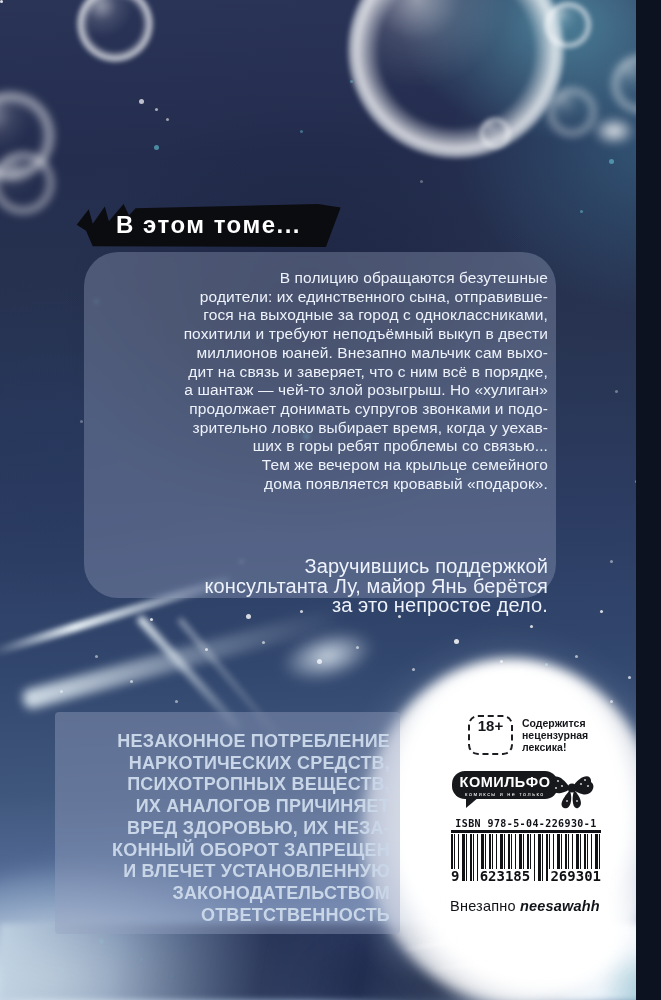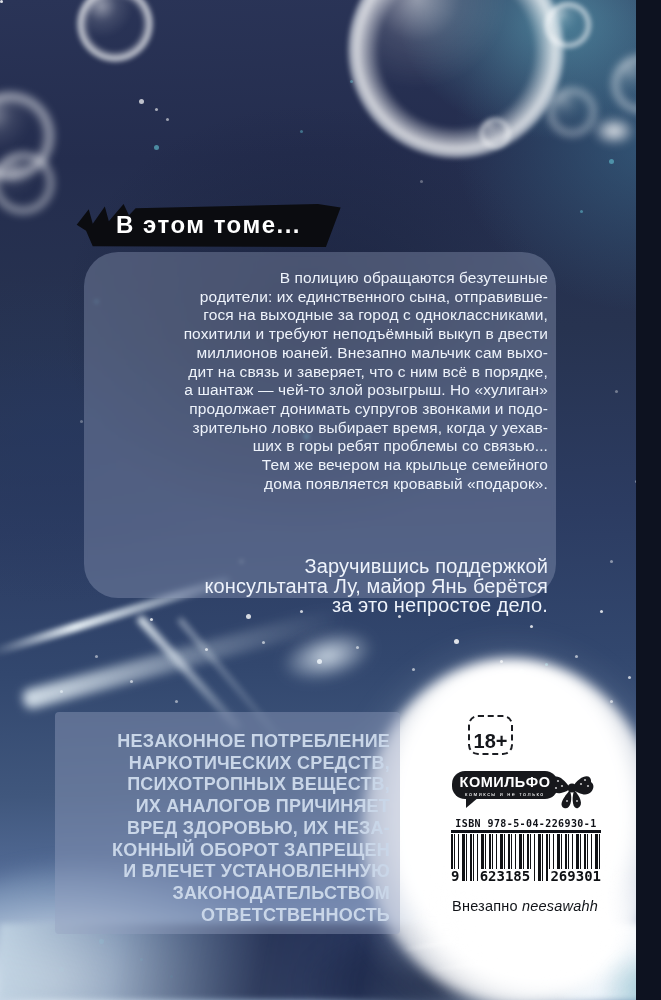--- a/index.html
+++ b/index.html
@@ -80,22 +80,22 @@
     color:#eef3fb;font-size:20px;line-height:19.5px;letter-spacing:.1px;margin-top:39px;
   }
   .warning-text{
     position:absolute;left:10px;top:19px;width:325px;
     color:#c9d6e8;font-weight:bold;font-size:18px;line-height:21.7px;letter-spacing:.2px;
   }
   
   .age-badge{
     position:absolute;left:468px;top:715px;width:41px;height:36px;
     border:2.5px dashed #1b1d22;border-radius:10px;
-    color:#15171c;font-weight:bold;font-size:20px;
-    display:flex;align-items:flex-end;justify-content:center;
+    color:#15171c;font-weight:bold;font-size:15px;
+    display:flex;align-items:flex-start;justify-content:center;
   }
   .age-note{
     position:absolute;left:522px;top:717px;width:90px;
     color:#15171b;font-weight:bold;font-size:10.5px;line-height:12px;white-space:pre-line;
   }
   .logo-bubble{
     position:absolute;left:452px;top:771px;width:106px;height:28px;
     background:#17181c;border-radius:13px;text-align:center;
   }
   .logo-name{color:#fff;font-weight:bold;font-size:14.5px;letter-spacing:.5px;line-height:17px;margin-top:3px;}
@@ -122,21 +122,21 @@
   .barcode-digits{
     position:absolute;left:449px;top:869px;width:154px;
     display:flex;justify-content:space-between;
     font-family:"DejaVu Sans Mono",monospace;font-weight:bold;font-size:14px;color:#0e1014;
   }
   .barcode-digits span{background:#ffffff;padding:0 2px;line-height:15px;}
   .credit{
     position:absolute;left:430px;top:898px;width:190px;text-align:center;
     font-size:14.5px;color:#101318;letter-spacing:.2px;
   }
-  .credit .artist{font-style:italic;font-weight:normal;}
+  .credit .artist{font-style:italic;font-weight:bold;}
 </style>
 </head>
 <body>
 
 <div class="cover">
 
   <div class="bubble abs" style="left:348px;top:-58px;width:216px;height:216px;"></div>
   <div class="bubble abs" style="left:77px;top:-14px;width:76px;height:76px;"></div>
   <div class="bubble soft abs" style="left:-34px;top:92px;width:88px;height:88px;"></div>
   <div class="bubble soft abs" style="left:-8px;top:152px;width:62px;height:62px;"></div>
@@ -193,20 +193,23 @@
 ВРЕД ЗДОРОВЬЮ, ИХ НЕЗА-
 КОННЫЙ ОБОРОТ ЗАПРЕЩЕН
 И ВЛЕЧЕТ УСТАНОВЛЕННУЮ
 ЗАКОНОДАТЕЛЬСТВОМ
 ОТВЕТСТВЕННОСТЬ</div>
   </div>
 
   <div class="age-badge">
     <span>18+</span>
   </div>
+  <div class="age-note">Содержится
+нецензурная
+лексика!</div>
 
   <div class="logo-bubble">
     <div class="logo-name">КОМИЛЬФО</div>
     <div class="logo-tagline">комиксы и не только</div>
   </div>
   <div class="logo-tail"></div>
   <svg class="logo-bow" width="48" height="44" viewBox="0 0 48 44">
     <g fill="#17181c">
       <path d="M22 21 C14 8 4 6 5 15 C-1 18 4 28 13 26 C18 25 21 23 22 21 Z"></path>
       <path d="M24 21 C32 7 44 6 43 15 C49 19 43 30 34 27 C29 25.5 25 23 24 21 Z"></path>

